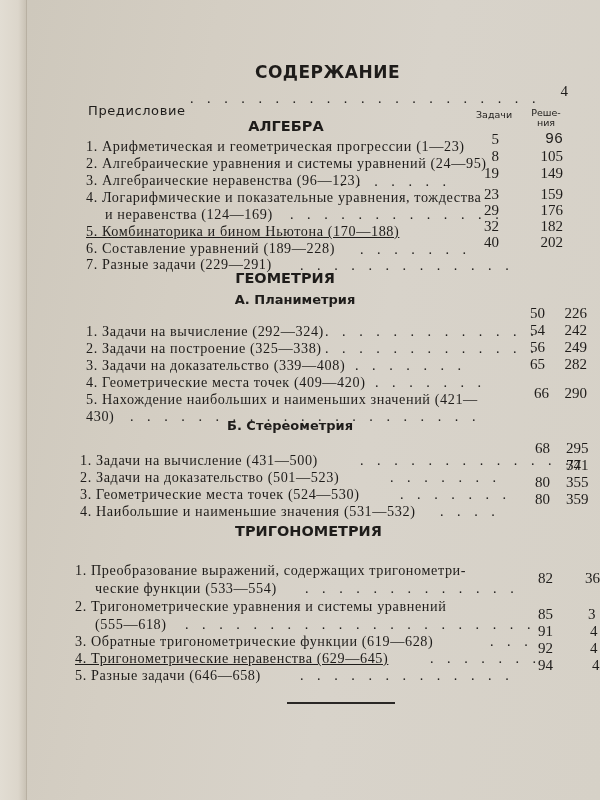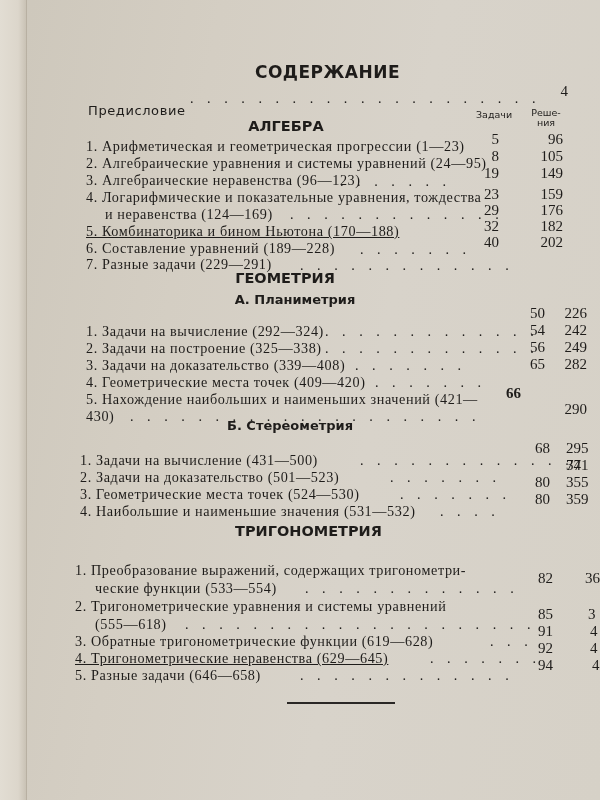--- a/index.html
+++ b/index.html
@@ -48,21 +48,21 @@
   <div class="line" style="top:189px;">4. Логарифмические и показательные уравнения, тождества</div>
   <div class="line" style="top:206px;left:105px;">и неравенства (124—169)</div>
   <div class="line" style="top:206px;left:290px;"><span class="dots">. . . . . . . . . . . . .</span></div>
   <div class="line" style="top:223px;text-decoration:underline;">5. Комбинаторика и бином Ньютона (170—188)</div>
   <div class="line" style="top:240px;">6. Составление уравнений (189—228)</div>
   <div class="line" style="top:241px;left:360px;"><span class="dots">. . . . . . .</span></div>
   <div class="line" style="top:256px;">7. Разные задачи (229—291)</div>
   <div class="line" style="top:257px;left:300px;"><span class="dots">. . . . . . . . . . . . .</span></div>
 
   <div class="num" style="top:131px;left:474px;width:25px;">5</div>
-  <div class="num" style="top:131px;left:530px;width:33px;">96</div>
+  <div class="num" style="top:131px;left:530px;width:33px;font-family:Liberation Mono, monospace;">96</div>
   <div class="num" style="top:148px;left:474px;width:25px;">8</div>
   <div class="num" style="top:148px;left:530px;width:33px;">105</div>
   <div class="num" style="top:165px;left:474px;width:25px;">19</div>
   <div class="num" style="top:165px;left:530px;width:33px;">149</div>
   <div class="num" style="top:186px;left:474px;width:25px;">23</div>
   <div class="num" style="top:186px;left:530px;width:33px;">159</div>
   <div class="num" style="top:202px;left:474px;width:25px;">29</div>
   <div class="num" style="top:202px;left:530px;width:33px;">176</div>
   <div class="num" style="top:218px;left:474px;width:25px;">32</div>
   <div class="num" style="top:218px;left:530px;width:33px;">182</div>
@@ -84,22 +84,22 @@
   <div class="line" style="top:408px;left:130px;"><span class="dots">. . . . . . . . . . . . . . . . . . . . .</span></div>
 
   <div class="num" style="top:305px;left:520px;width:25px;">50</div>
   <div class="num" style="top:305px;left:552px;width:35px;">226</div>
   <div class="num" style="top:322px;left:520px;width:25px;">54</div>
   <div class="num" style="top:322px;left:552px;width:35px;">242</div>
   <div class="num" style="top:339px;left:520px;width:25px;">56</div>
   <div class="num" style="top:339px;left:552px;width:35px;">249</div>
   <div class="num" style="top:356px;left:520px;width:25px;">65</div>
   <div class="num" style="top:356px;left:552px;width:35px;">282</div>
-  <div class="num" style="top:385px;left:496px;width:25px;font-weight:bold;">66</div>
-  <div class="num" style="top:385px;left:552px;width:35px;margin-top:16px;">290</div>
+  <div class="num" style="top:385px;left:524px;width:25px;">66</div>
+  <div class="num" style="top:385px;left:552px;width:35px;">290</div>
 
   <div class="sub" style="top:418px;padding-right:20px;box-sizing:border-box;">Б. Стереометрия</div>
   <div class="line" style="top:452px;left:80px;">1. Задачи на вычисление (431—500)</div>
   <div class="line" style="top:452px;left:360px;"><span class="dots">. . . . . . . . . . . . .</span></div>
   <div class="line" style="top:469px;left:80px;">2. Задачи на доказательство (501—523)</div>
   <div class="line" style="top:469px;left:390px;"><span class="dots">. . . . . . .</span></div>
   <div class="line" style="top:486px;left:80px;">3. Геометрические места точек (524—530)</div>
   <div class="line" style="top:486px;left:400px;"><span class="dots">. . . . . . .</span></div>
   <div class="line" style="top:503px;left:80px;">4. Наибольшие и наименьшие значения (531—532)</div>
   <div class="line" style="top:503px;left:440px;"><span class="dots">. . . .</span></div>

